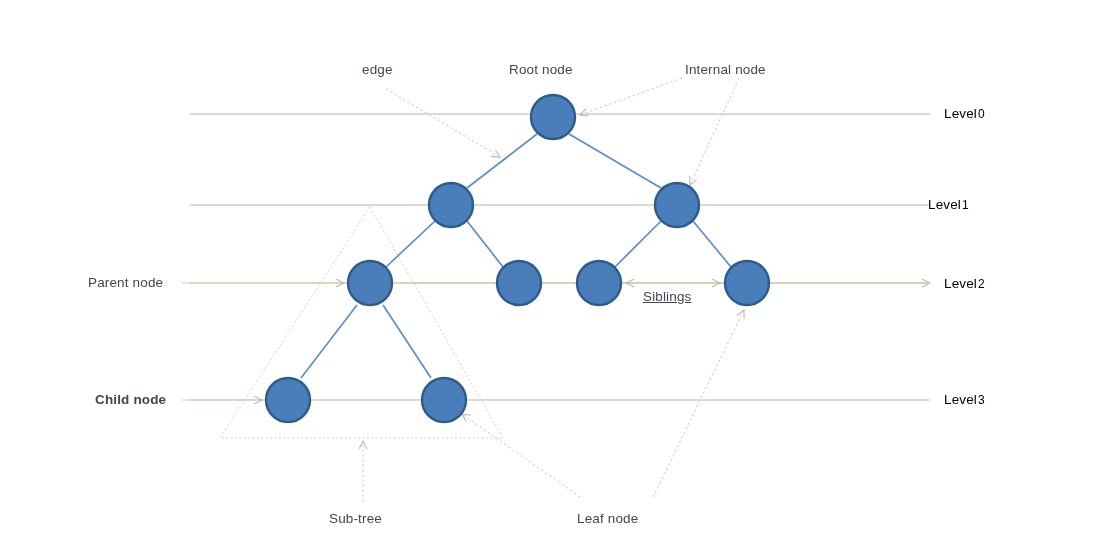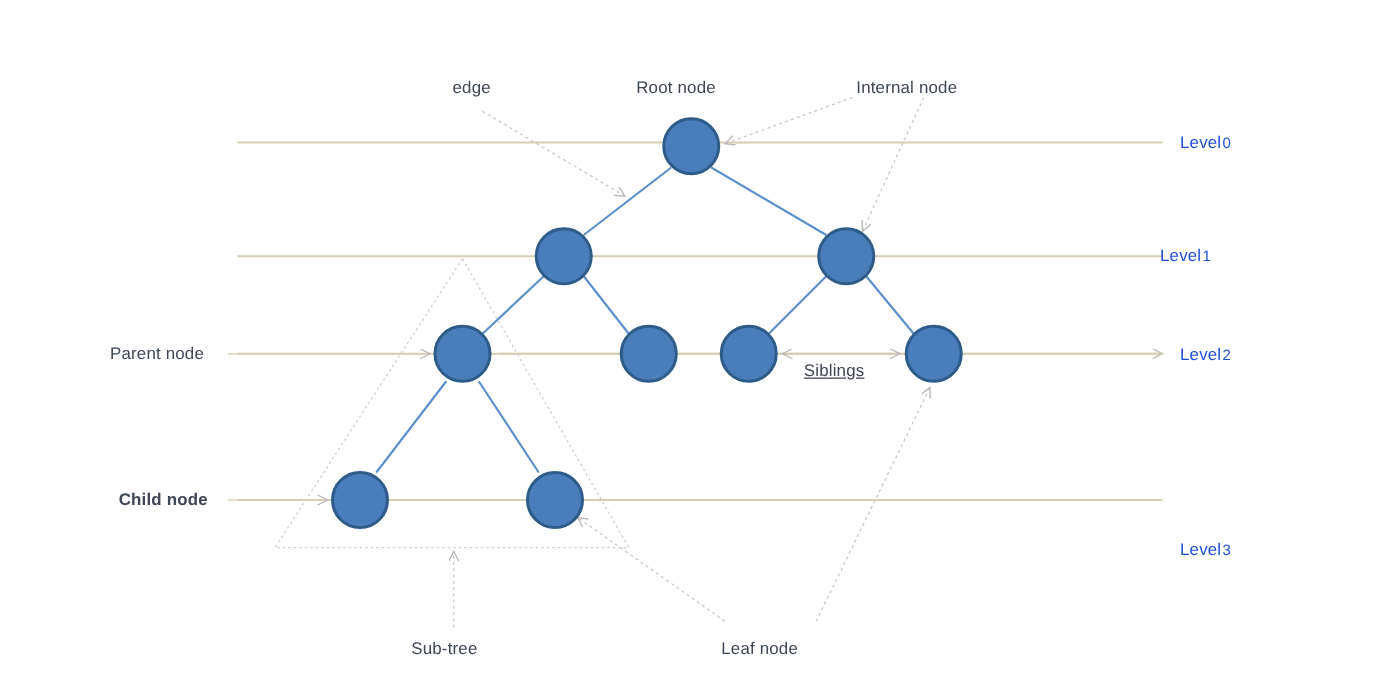--- a/index.html
+++ b/index.html
@@ -30,21 +30,21 @@
     position: absolute;
     font-family: "Liberation Sans", sans-serif;
     font-size: 13.5px;
     color: #3f4654;
     white-space: nowrap;
     line-height: 1;
     letter-spacing: 0.15px;
   }
   .level-label {
     font-size: 13.5px;
-    color: #1d4ed8;
+    color: #000000;
   }
   .level-label .lvl-num {
     font-size: 12px;
     vertical-align: baseline;
     padding-left: 1px;
   }
 </style>
 </head>
 <body>
 
@@ -142,17 +142,17 @@
   </div>
 
   <div class="diagram-label level-label" style="left:928px; top:198px;">
     <span>Level</span><span class="lvl-num">1</span>
   </div>
 
   <div class="diagram-label level-label" style="left:944px; top:277px;">
     <span>Level</span><span class="lvl-num">2</span>
   </div>
 
-  <div class="diagram-label level-label" style="left:944px; top:393px;margin-top:40px;">
+  <div class="diagram-label level-label" style="left:944px; top:393px;">
     <span>Level</span><span class="lvl-num">3</span>
   </div>
 
 </div>
 
 </body></html>

